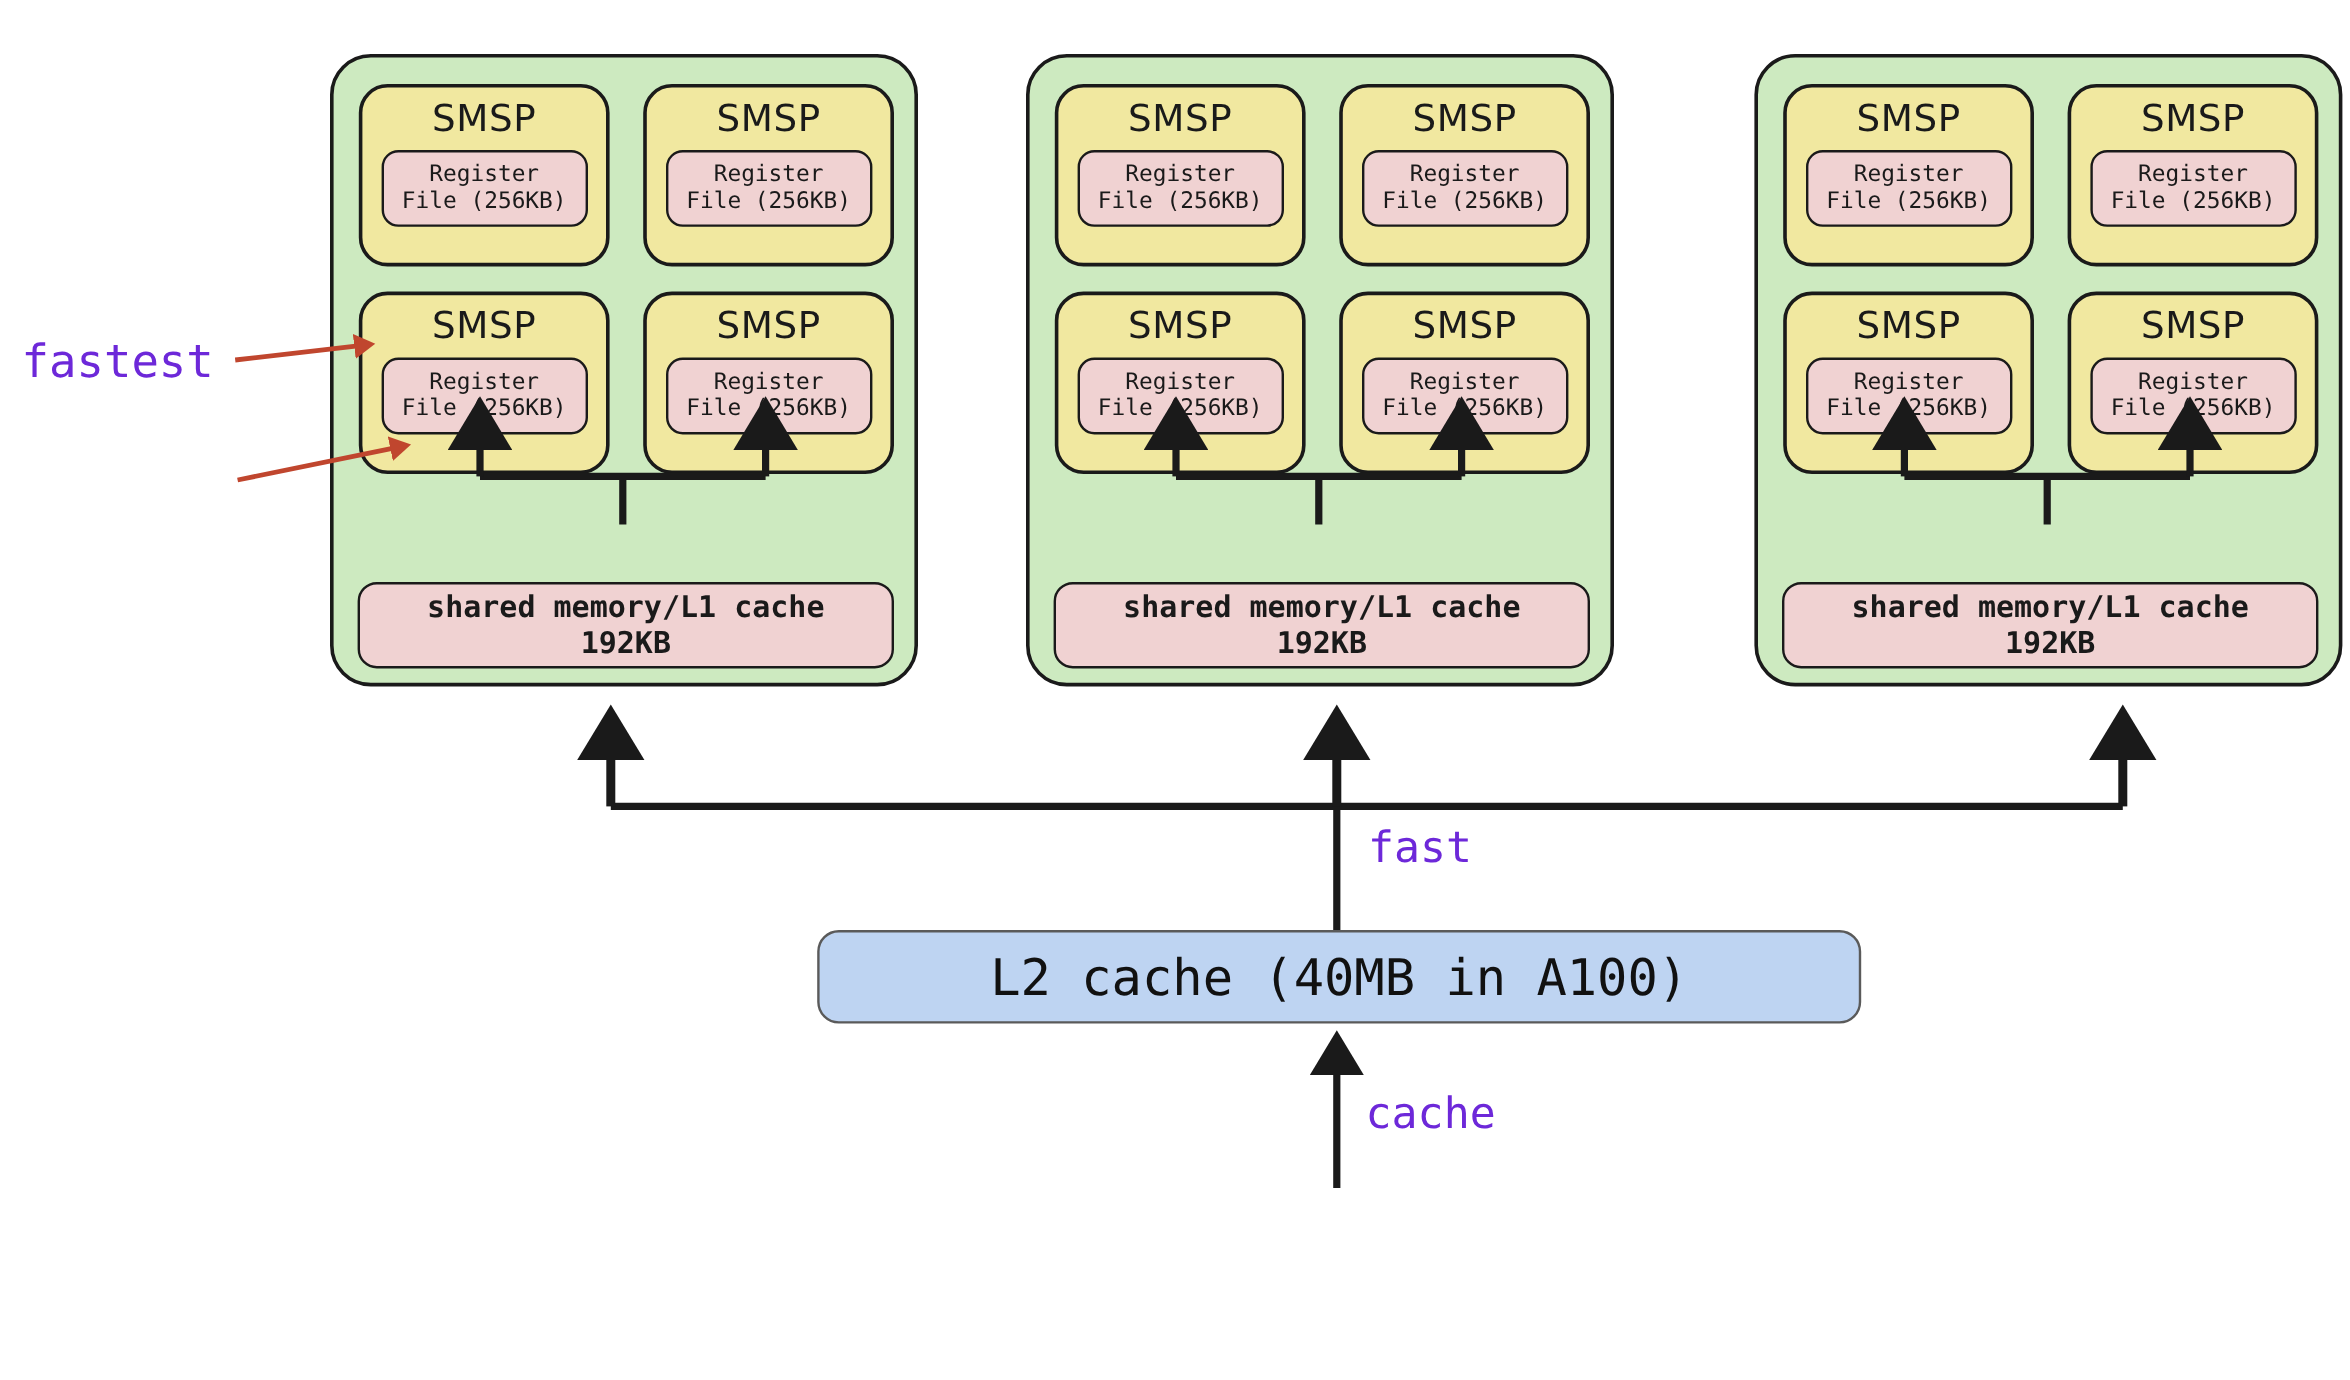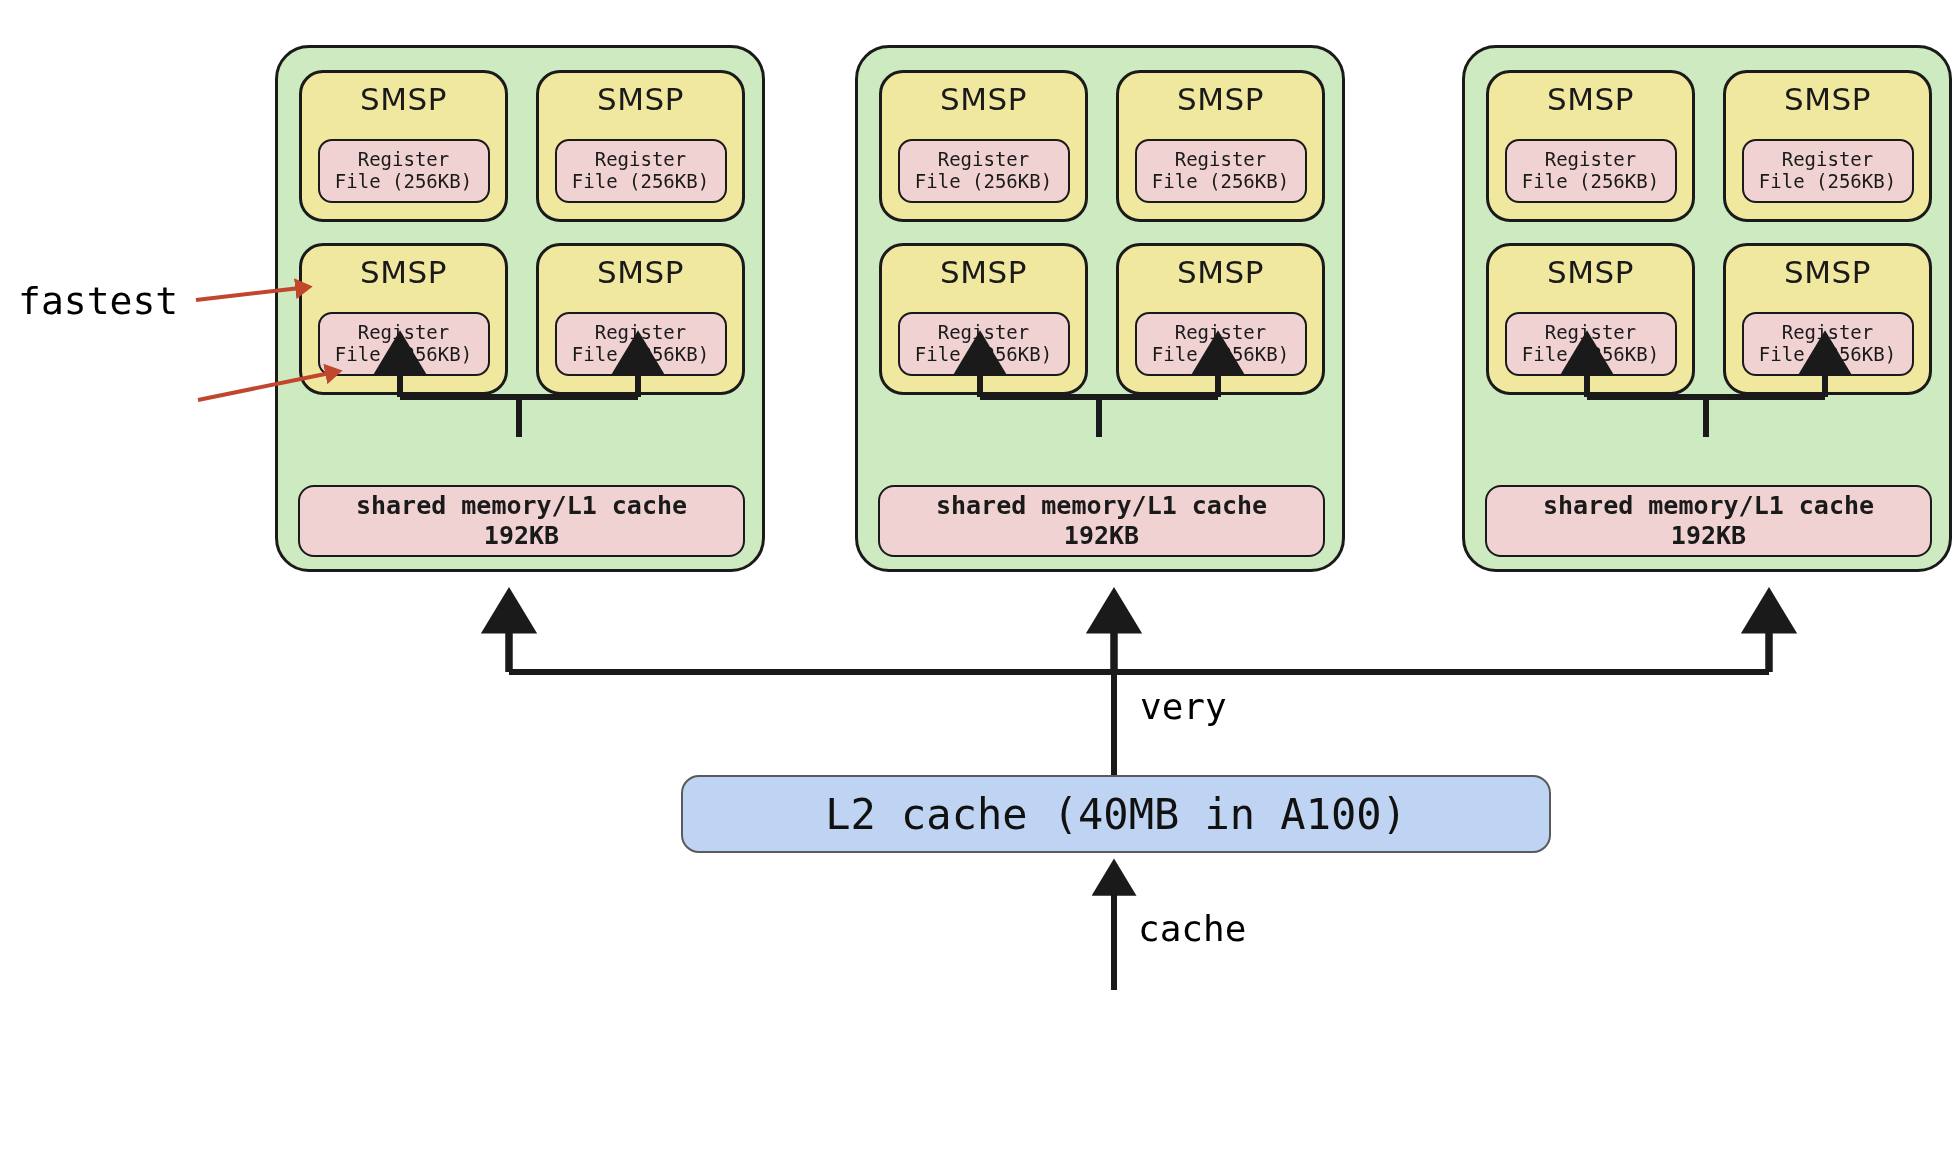--- a/index.html
+++ b/index.html
@@ -47,21 +47,21 @@
     color: #1a1a1a;
     margin-top: 11px;
     letter-spacing: 0.5px;
     line-height: 1;
   }
   .regfile {
     background: #f0d2d2;
     border: 2px solid #1a1a1a;
     border-radius: 14px;
     box-sizing: border-box;
-    margin-top: 24px;
+    margin-top: 10px;
     width: 172px;
     padding: 7px 4px 8px 4px;
     text-align: center;
     font-family: "DejaVu Sans Mono", monospace;
     font-size: 19px;
     line-height: 1.18;
     color: #1a1a1a;
   }
 
   .shmem {
@@ -100,21 +100,21 @@
   }
   #global-memory {
     background: #eceef0;
     font-size: 36px;
   }
 
   
   .anno {
     position: absolute;
     font-family: "DejaVu Sans Mono", monospace;
-    color: #000000;
+    color: #6d28d9;
     white-space: nowrap;
   }
   #label-fastest  { font-size: 38px; left: 18px;   top: 279px; }
   #label-veryfast { font-size: 38px; left: 10px;   top: 371px; }
   #label-fast     { font-size: 36px; left: 1140px; top: 686px; }
   #label-slow     { font-size: 36px; left: 1138px; top: 908px; }
 
   svg.overlay {
     position: absolute;
     left: 0; top: 0;
@@ -298,16 +298,16 @@
 
     <g>
       <path d="M196,300 L300,288" stroke="#c0462e" stroke-width="4" fill="none" marker-end="url(#red-arrow)"></path>
     </g>
     <g>
       <path d="M198,400 L330,373" stroke="#c0462e" stroke-width="4" fill="none" marker-end="url(#red-arrow)"></path>
     </g>
   </svg>
 
   <div class="anno" id="label-fastest">fastest</div>
-  <div class="anno" id="label-fast">very</div>
+  <div class="anno" id="label-fast">fast</div>
   <div class="anno" id="label-slow">cache</div>
 
 </div>
 
 </body></html>

